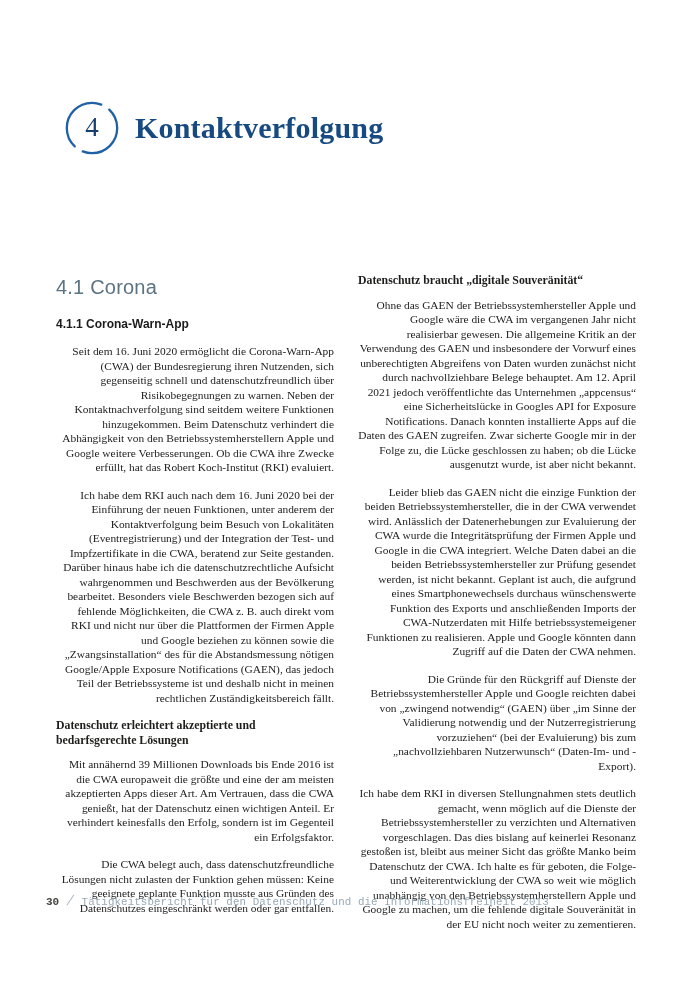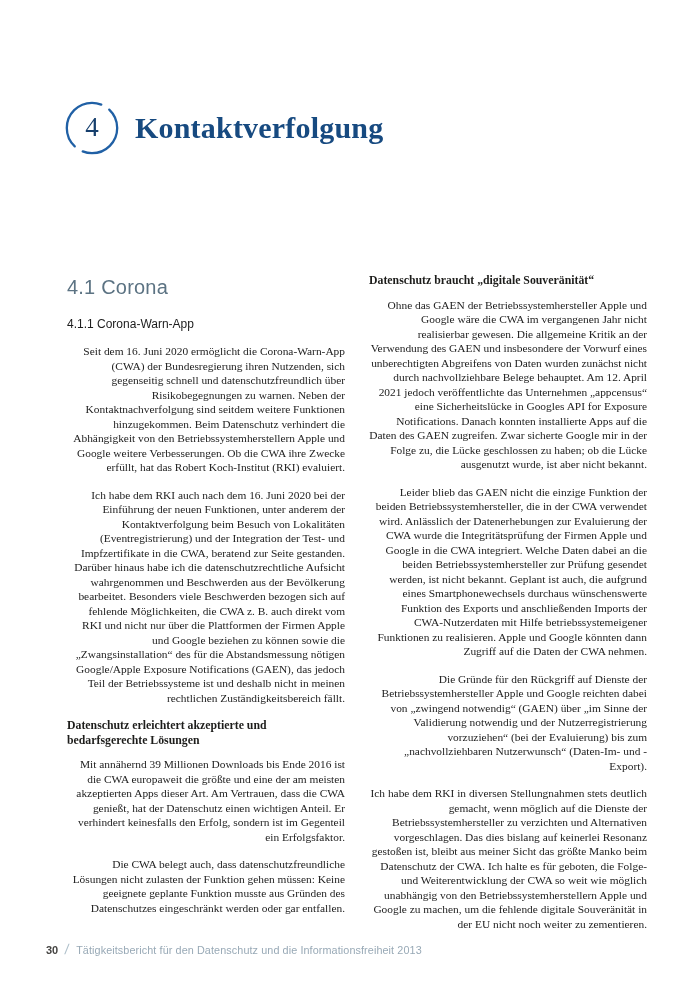--- a/index.html
+++ b/index.html
@@ -36,56 +36,56 @@
     padding-bottom:2px;
   }
   .chapter-title{
     font-family:"Liberation Serif",serif;
     font-size:30px;font-weight:700;
     color:var(--chapter-navy);
     letter-spacing:0.2px;
   }
   
   .columns{
-    position:absolute;left:67px;top:272px;width:581px;
+    position:absolute;left:56px;top:272px;width:581px;
     display:flex;gap:24px;
   }
   .col{width:278px;flex:0 0 auto;}
   .section-heading{
     font-family:"Liberation Sans",sans-serif;
     font-size:20px;font-weight:400;
     color:var(--section-slate);
     margin:4px 0 18px 0;
     letter-spacing:0.2px;
   }
   .subsection-heading{
     font-family:"Liberation Sans",sans-serif;
-    font-size:12px;font-weight:400;
+    font-size:12px;font-weight:700;
     color:#1c1c1c;
     margin:0 0 13px 0;
   }
   .run-in-heading{
     font-family:"Liberation Serif",serif;
     font-size:11.8px;font-weight:700;line-height:14.5px;
     color:#1d1d1b;
     margin:4px 0 10px 0;
   }
   .col .run-in-heading:first-child{margin-top:1px;}
   .body-par{
     font-family:"Liberation Serif",serif;
     font-size:11.4px;line-height:14.5px;
     color:var(--text-dark);
     margin:0 0 13px 0;
     text-align:right;
   }
   
   .footer{
-    position:absolute;left:46px;top:944px;
+    position:absolute;left:46px;top:896px;
     display:flex;align-items:baseline;gap:7px;
-    font-family:Liberation Sans, sans-serif;
+    font-family:Liberation Mono, monospace;
   }
   .footer-pagenum{
     font-size:11px;font-weight:700;color:var(--pagenum-dark);
   }
   .footer-slash{
     font-size:14px;font-weight:400;color:#aebfca;
     transform:skewX(-8deg);line-height:11px;
   }
   .footer-text{
     font-size:10.8px;font-weight:400;color:var(--footer-gray);

